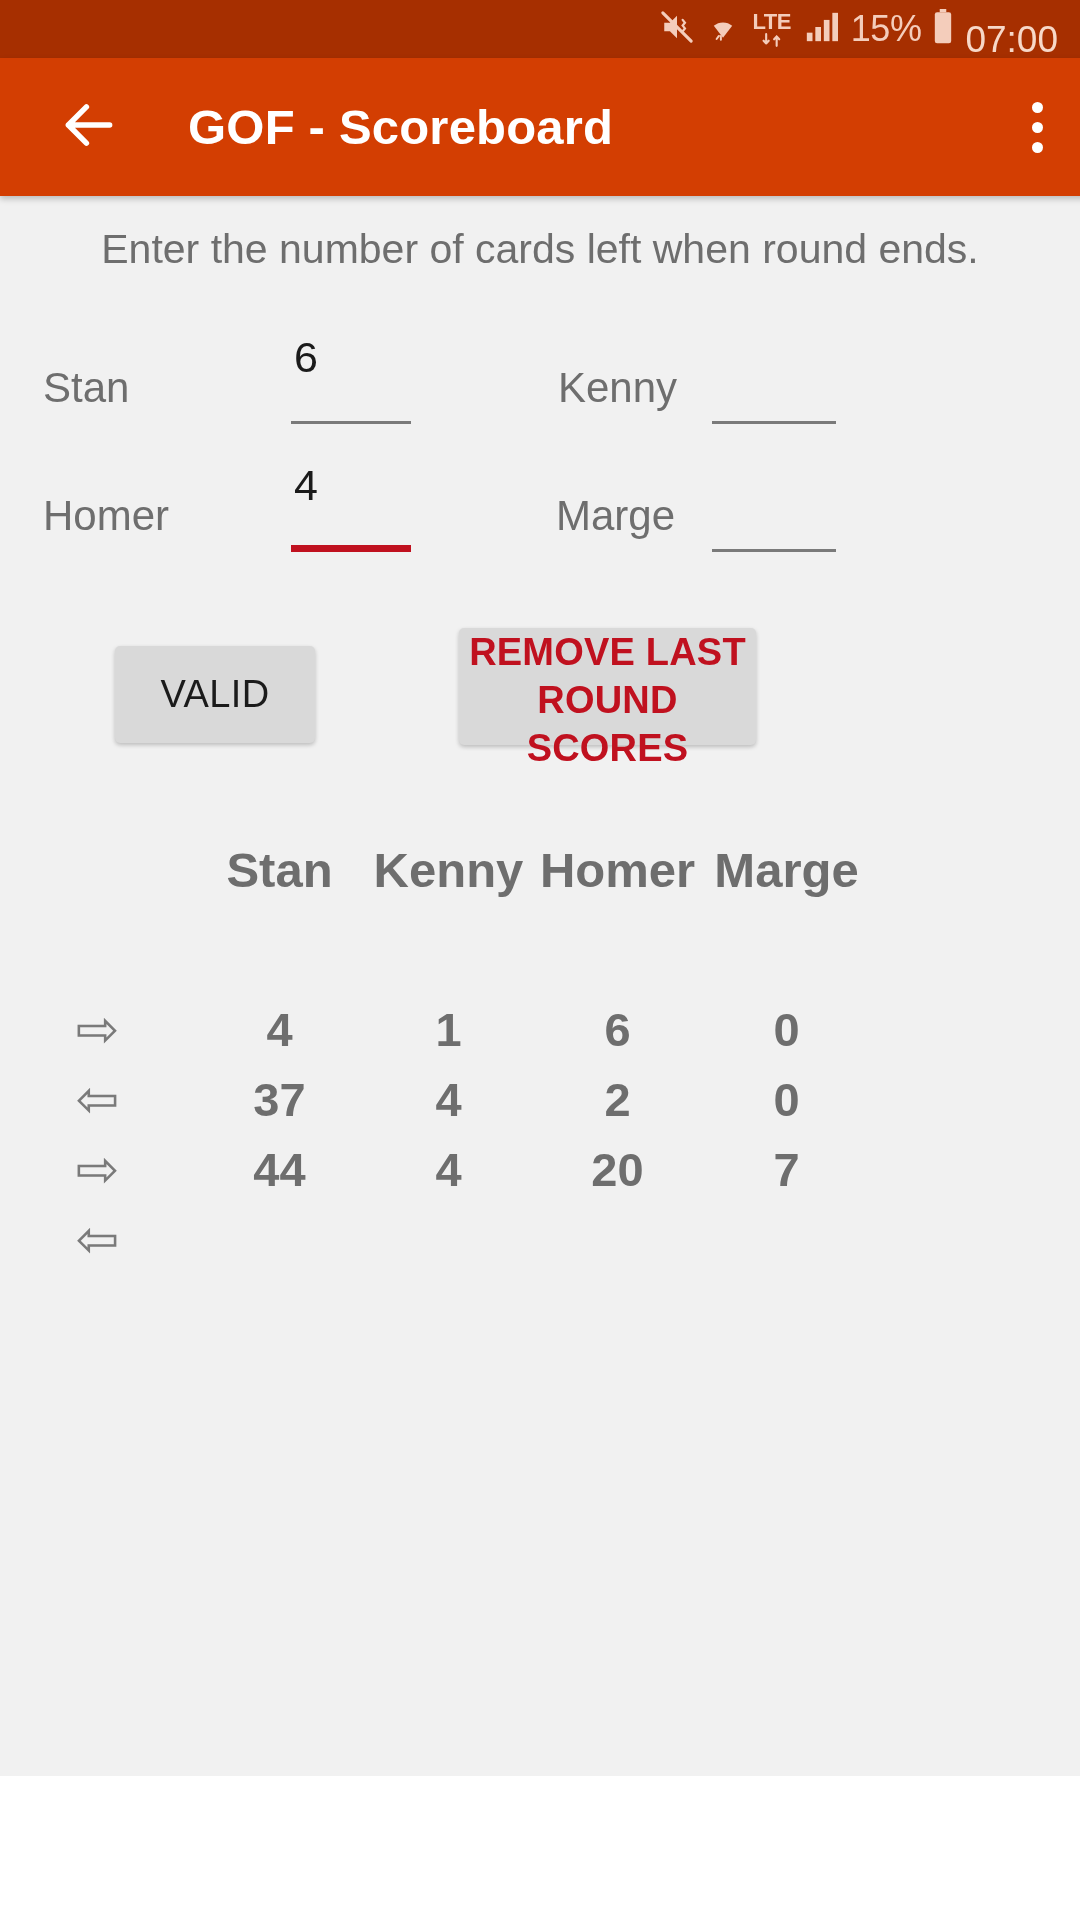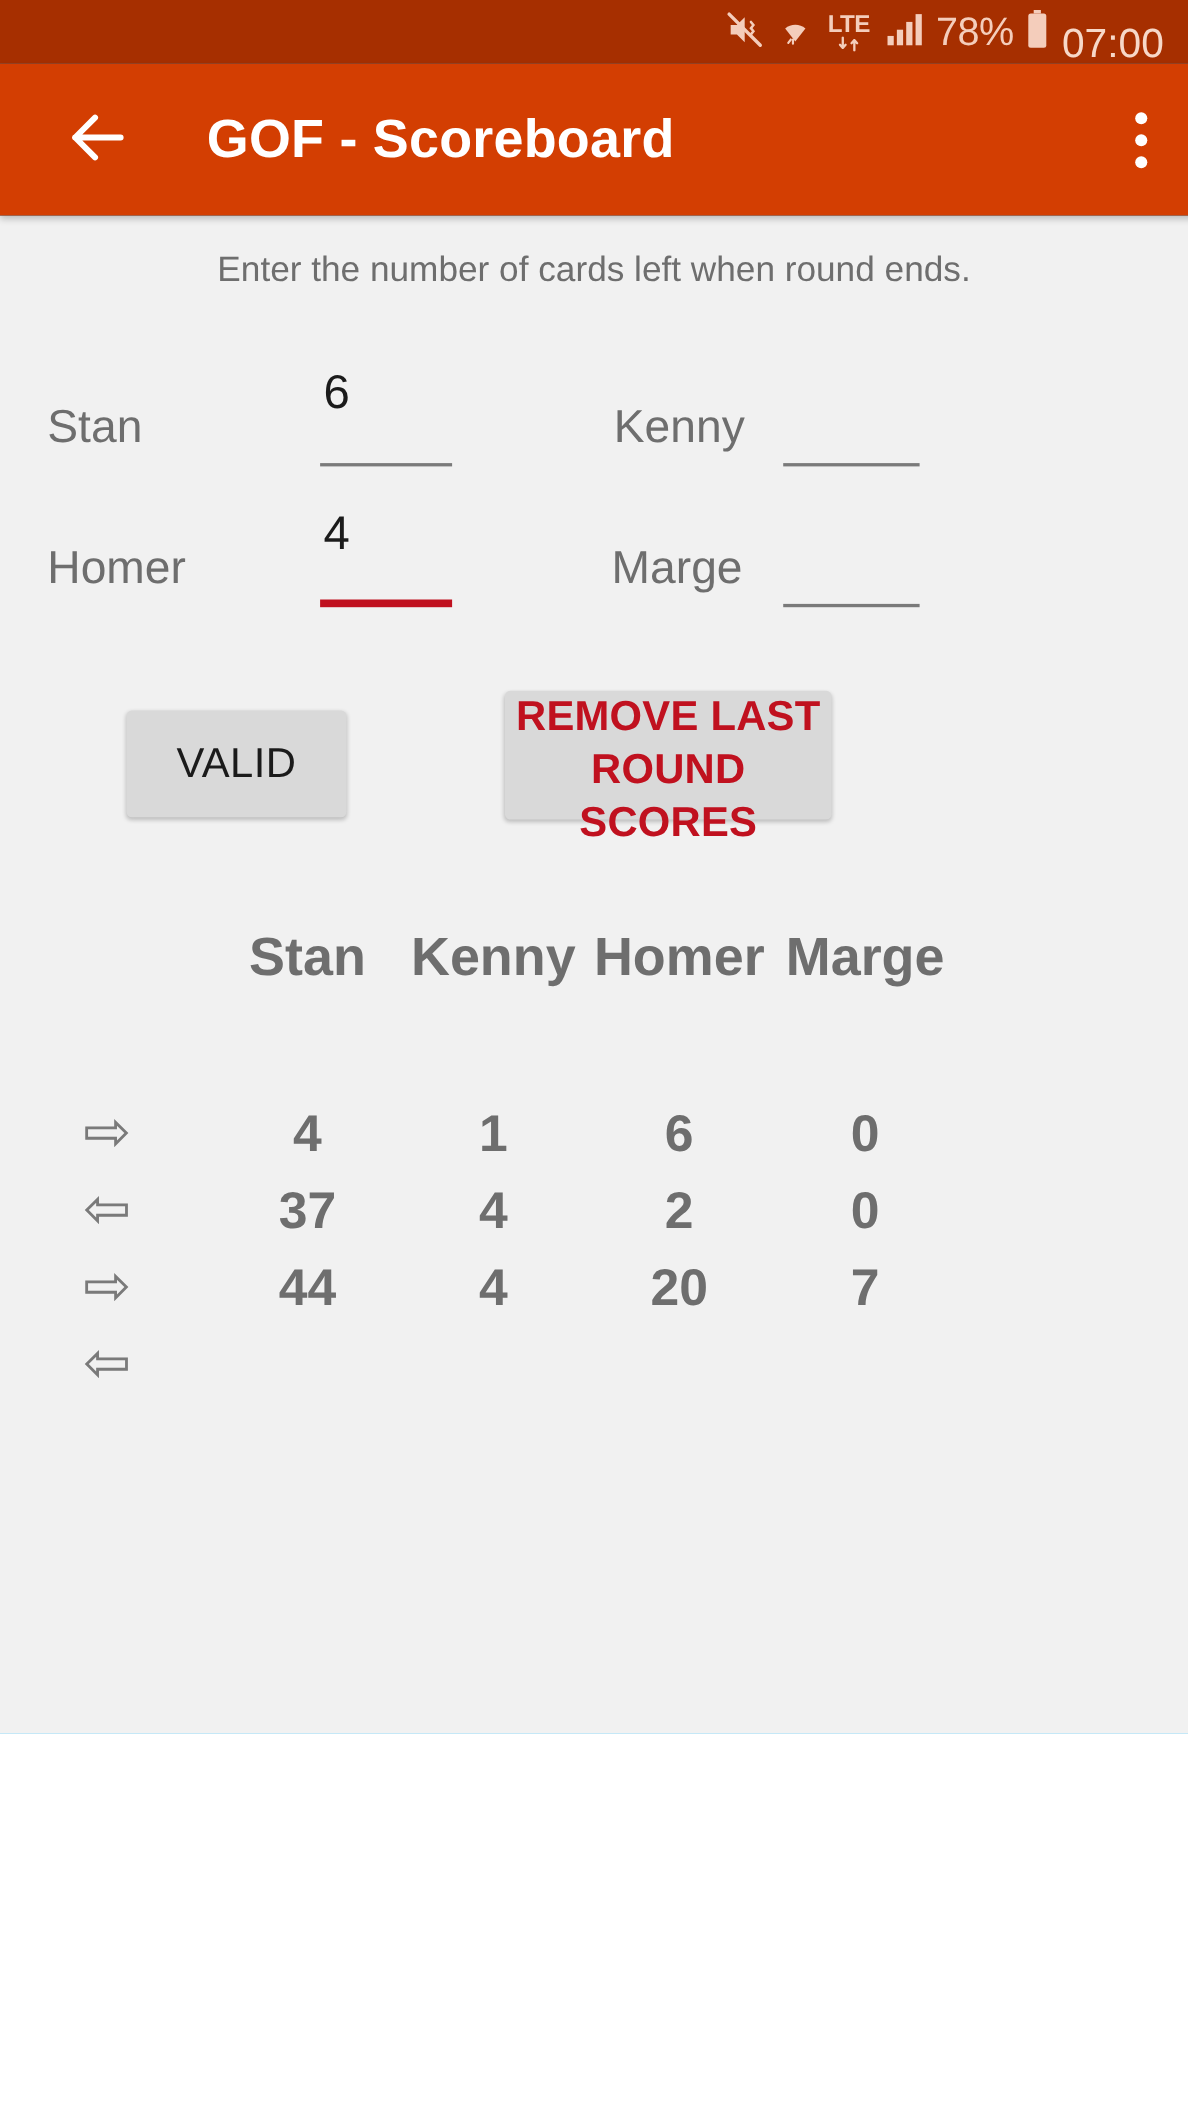--- a/index.html
+++ b/index.html
@@ -6,22 +6,22 @@
     margin: 0;
     padding: 0;
     background: #ffffff;
   }
   body {
     font-family: "Liberation Sans", sans-serif;
   }
   #screen {
     position: relative;
     width: 1080px;
-    height: 1576px;
-    background: #0ea5e9;
+    height: 1776px;
+    background: #ef4444;
     overflow: hidden;
   }
 
   
   .status-bar {
     position: absolute;
     top: 0; left: 0;
     width: 1080px;
     height: 58px;
     background: #a62f00;
@@ -111,21 +111,21 @@
     height: 1724px;
     background: #f1f1f1;
   }
 
   .instruction {
     position: absolute;
     top: 30px;
     left: 0;
     width: 1080px;
     text-align: center;
-    font-size: 32px;
+    font-size: 41px;
     color: #6e6e6e;
     white-space: nowrap;
   }
 
   
   .input-row {
     position: absolute;
     left: 0;
     width: 1080px;
     height: 110px;
@@ -289,21 +289,21 @@
 
       <span class="sb-ico">
         <svg width="38" height="34" viewBox="0 0 24 24">
           <rect x="2" y="16" width="4" height="6" fill="#f4cdbb"></rect>
           <rect x="8" y="12" width="4" height="10" fill="#f4cdbb"></rect>
           <rect x="14" y="7" width="4" height="15" fill="#f4cdbb"></rect>
           <rect x="20" y="2" width="4" height="20" fill="#f4cdbb"></rect>
         </svg>
       </span>
 
-      <span class="sb-text">78%</span>
+      <span class="sb-text">15%</span>
 
       <span class="sb-ico">
         <svg width="22" height="36" viewBox="0 0 12 22">
           <rect x="4" y="0" width="4" height="2" fill="#f4cdbb"></rect>
           <rect x="1" y="2" width="10" height="19" rx="1.4" fill="#f4cdbb"></rect>
         </svg>
       </span>
 
       <span class="sb-clock">07:00</span>
     </div>

